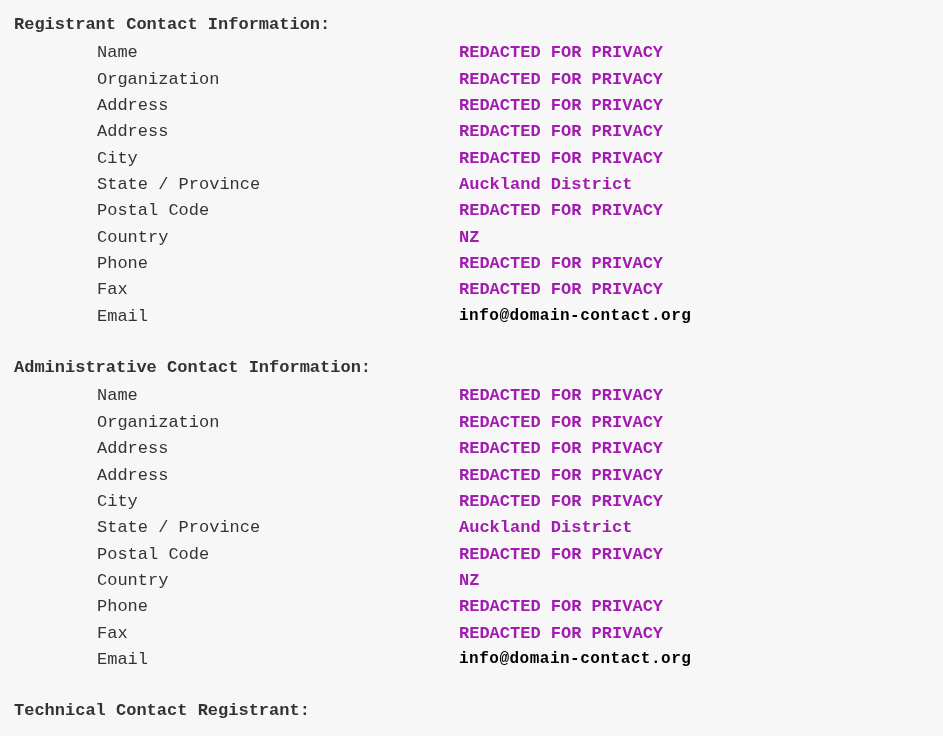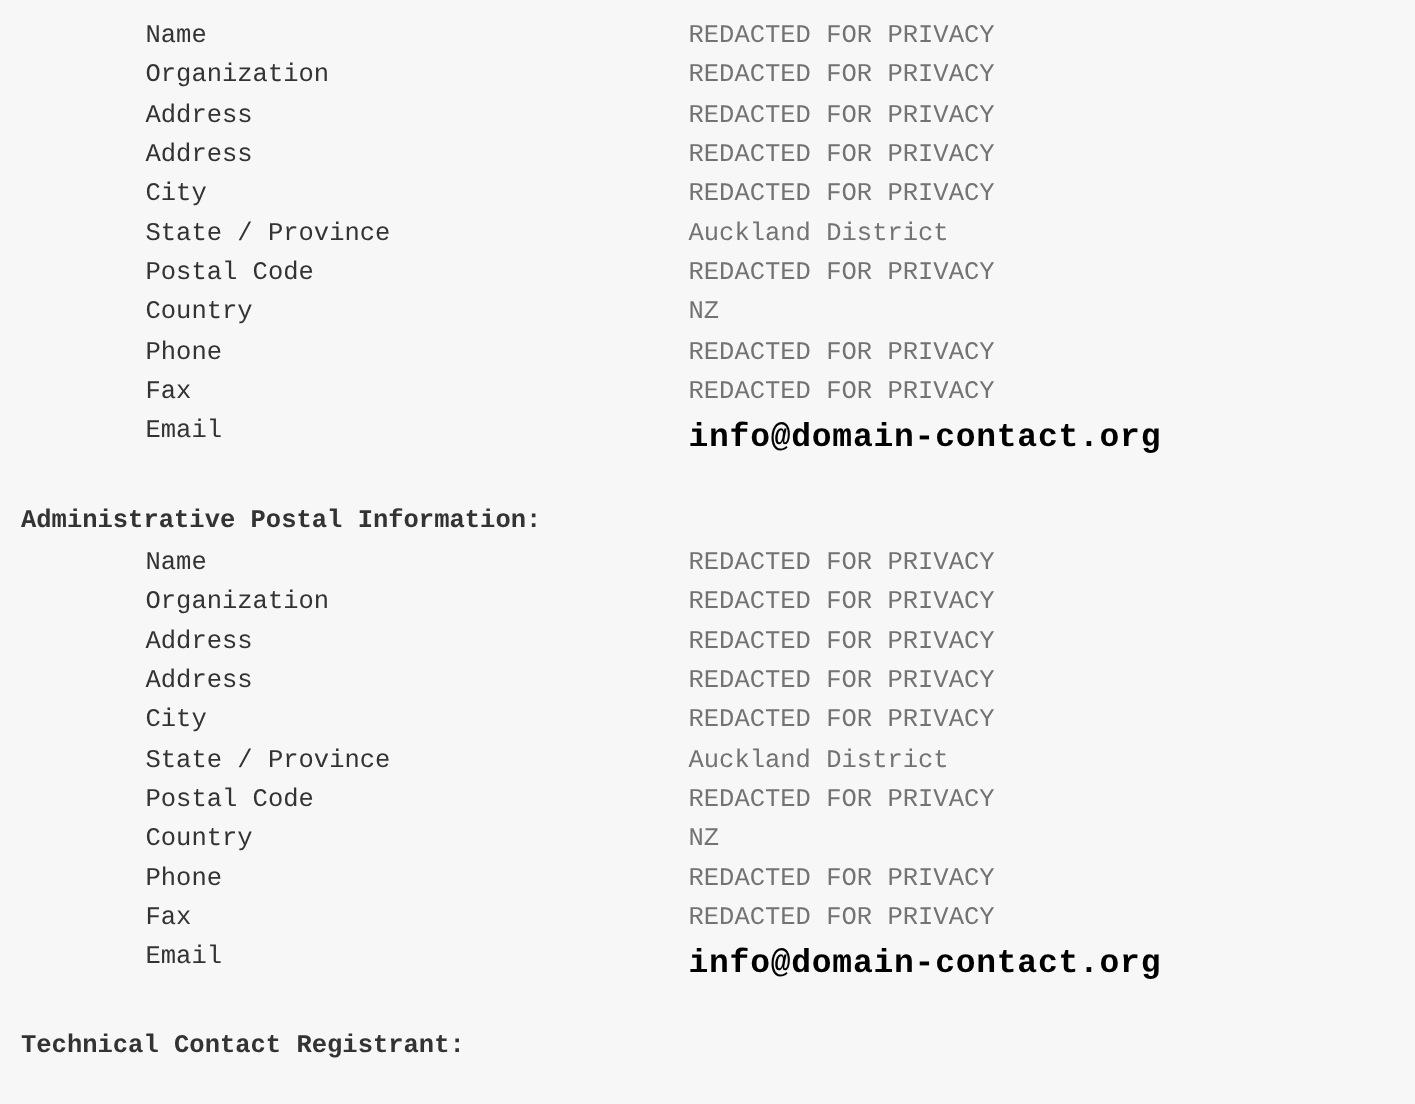--- a/index.html
+++ b/index.html
@@ -27,36 +27,38 @@
     .row {
       display: flex;
       margin-left: 83px;
     }
     .label {
       width: 362px;
       color: #333333;
       white-space: pre;
     }
     .value {
-      color: #737373;
+      color: #a21caf;
       white-space: pre;
+      font-weight: bold;
     }
     .email-value {
       font-weight: bold;
       color: #000000;
       letter-spacing: 0.5px;
       font-family: 'Courier New', monospace;
-      font-size: 22px;
+      font-size: 16px;
       text-align: right;
     }
   </style>
 </head>
 <body>
 
 <div>
+  <div class="section-heading">Registrant Contact Information:</div>
 
   <div class="row">
     <span class="label">Name</span>
     <span class="value">REDACTED FOR PRIVACY</span>
   </div>
   <div class="row">
     <span class="label">Organization</span>
     <span class="value">REDACTED FOR PRIVACY</span>
   </div>
   <div class="row">
@@ -91,21 +93,21 @@
     <span class="label">Fax</span>
     <span class="value">REDACTED FOR PRIVACY</span>
   </div>
   <div class="row">
     <span class="label">Email</span>
     <span class="value email-value">info@domain-contact.org</span>
   </div>
 </div>
 
 <div>
-  <div class="section-heading section-heading-gap">Administrative Postal Information:</div>
+  <div class="section-heading section-heading-gap">Administrative Contact Information:</div>
 
   <div class="row">
     <span class="label">Name</span>
     <span class="value">REDACTED FOR PRIVACY</span>
   </div>
   <div class="row">
     <span class="label">Organization</span>
     <span class="value">REDACTED FOR PRIVACY</span>
   </div>
   <div class="row">

